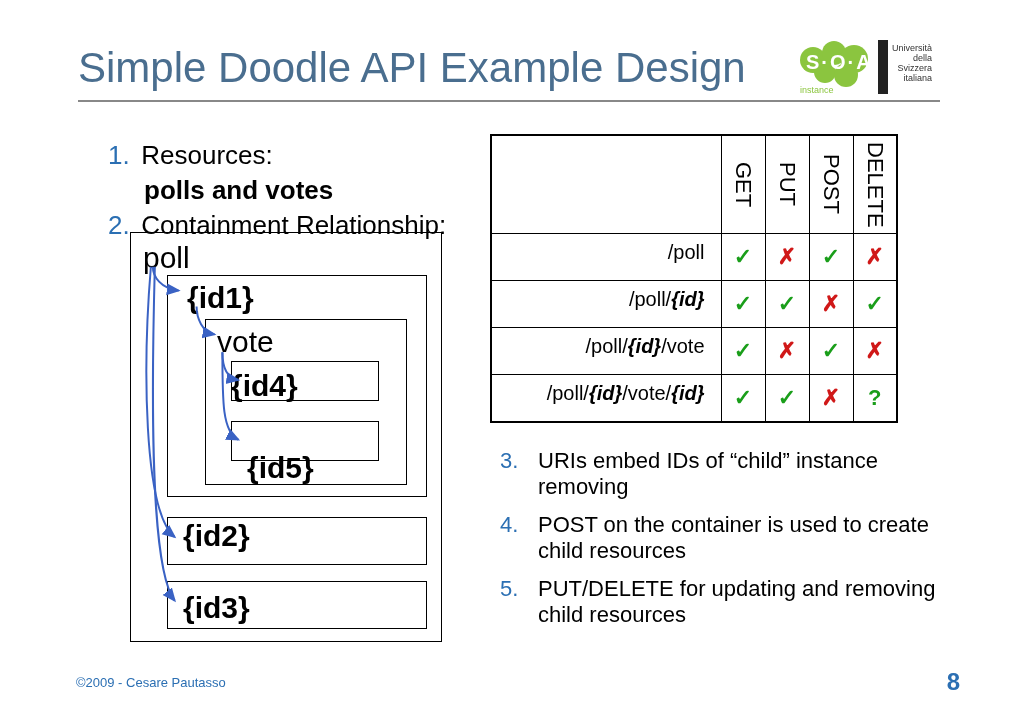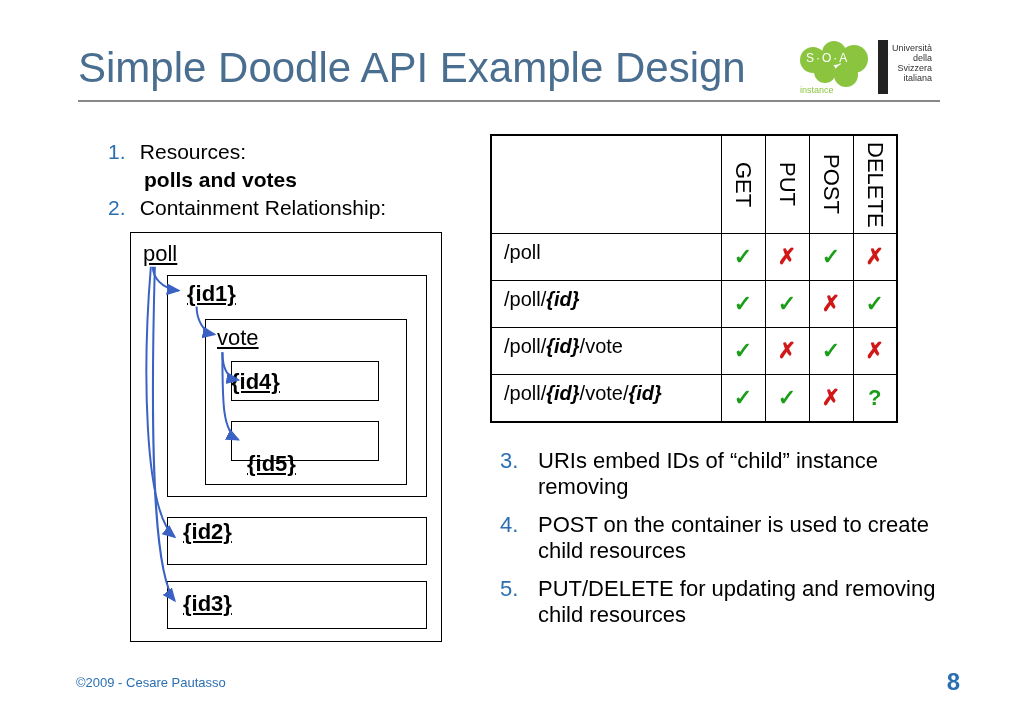--- a/index.html
+++ b/index.html
@@ -19,42 +19,42 @@
   }
   .soa-logo .blob {
     position: absolute; border-radius: 50%; background: #8bc53f;
   }
   .soa-logo .b1 { width: 26px; height: 26px; left: 0; top: 6px; }
   .soa-logo .b2 { width: 24px; height: 24px; left: 22px; top: 0; }
   .soa-logo .b3 { width: 28px; height: 28px; left: 40px; top: 4px; }
   .soa-logo .b4 { width: 22px; height: 22px; left: 14px; top: 20px; }
   .soa-logo .b5 { width: 24px; height: 24px; left: 34px; top: 22px; }
   .soa-logo .txt {
-    position: absolute; left: 6px; top: 10px; font-size: 12px; font-weight: normal; color: #fff; letter-spacing: 2px;
+    position: absolute; left: 6px; top: 10px; font-size: 20px; font-weight: bold; color: #fff; letter-spacing: 2px;
   }
   .soa-logo .sub { position: absolute; left: 0; top: 44px; font-size: 9px; color: #8bc53f; }
   .usi-logo {
     width: 70px; height: 54px; display: flex; text-align: right;
   }
   .usi-bar { width: 10px; height: 54px; background: #222; }
   .usi-words { font-size: 9px; color: #333; padding: 4px 0 0 4px; line-height: 1.1; }
 
   .top-list {
-    position: absolute; left: 108px; top: 140px; font-size: 21px; color: #000;
+    position: absolute; left: 108px; top: 140px; font-size: 26px; color: #000;
   }
   .top-list .num { color: #2b6fb3; display: inline-block; width: 26px; }
   .top-list .bold { font-weight: bold; }
   .top-list .row { margin-bottom: 4px; }
   .top-list .indent { margin-left: 36px; }
 
   .hier {
     position: absolute; left: 130px; top: 232px;
     width: 312px; height: 410px; border: 1px solid #000;
   }
-  .hier .label { position: absolute; font-size: 22px; text-decoration: underline; }
+  .hier .label { position: absolute; font-size: 30px; }
   .hier .lbl-poll { left: 12px; top: 8px; }
   .box { position: absolute; border: 1px solid #000; }
   .id1 { left: 36px; top: 42px; width: 260px; height: 222px; }
   .lbl-id1 { left: 56px; top: 48px; font-weight: bold; }
   .vote { left: 74px; top: 86px; width: 202px; height: 166px; }
   .lbl-vote { left: 86px; top: 92px; }
   .id4 { left: 100px; top: 128px; width: 148px; height: 40px; }
   .lbl-id4 { left: 100px; top: 136px; font-weight: bold; }
   .id5 { left: 100px; top: 188px; width: 148px; height: 40px; }
   .lbl-id5 { left: 116px; top: 196px; font-weight: bold; margin-top: 22px; }
@@ -80,21 +80,21 @@
     writing-mode: vertical-rl;
     text-orientation: mixed;
     height: 98px;
     width: 44px;
     text-align: center;
     vertical-align: middle;
     font-size: 22px;
   }
   .api-table tbody td.path {
     padding: 1px 16px 10px 12px;
-    text-align: left;
+    text-align: right;
     min-width: 230px;
   }
   .api-table tbody td.c {
     text-align: center;
     padding: 10px 4px;
     font-size: 22px;
     font-weight: bold;
     width: 44px;
   }
   .chk { color: #1a9e1a; }

